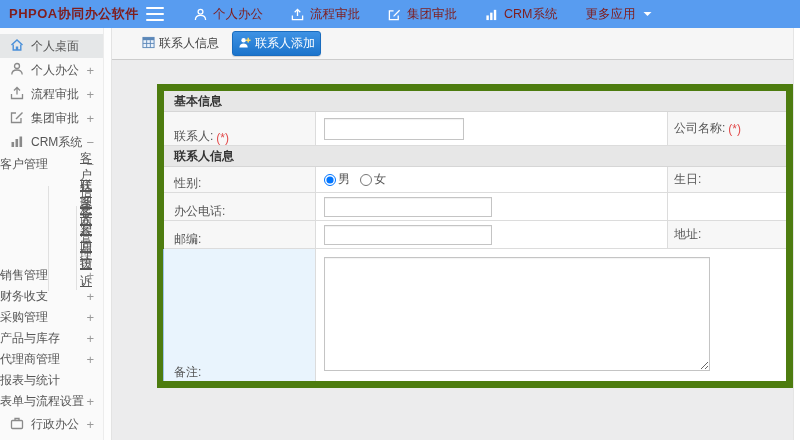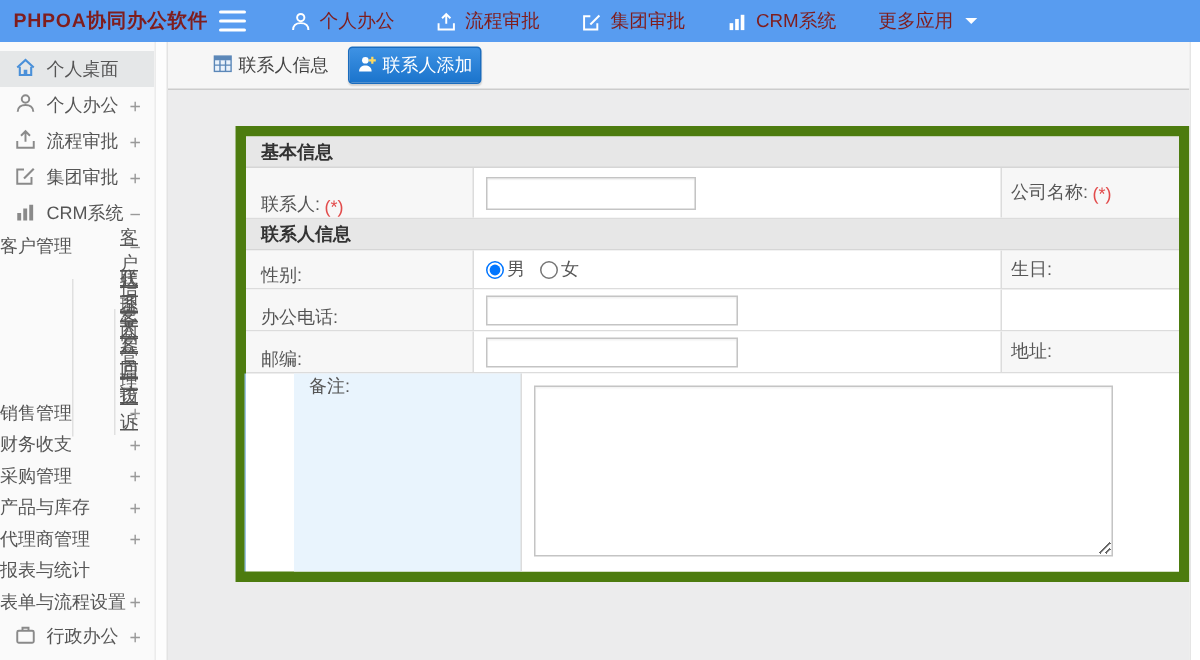--- a/index.html
+++ b/index.html
@@ -58,21 +58,21 @@
   .h34 { height:34px; } .h26 { height:26px; } .h28 { height:28px; } .h132 { height:132px; }
   input[type=text] { border:1px solid #c4c4c4; height:20px; margin-left:8px; width:168px;
     outline:none; font-size:12px; padding:0 3px; box-shadow:inset 0 1px 1px rgba(0,0,0,.06); }
   input.w140 { width:140px; height:22px; }
   textarea { border:1px solid #c4c4c4; width:386px; height:114px; margin:8px 0 0 8px;
     resize:both; outline:none; font-size:12px; box-shadow:inset 0 1px 1px rgba(0,0,0,.05); }
   .radio-group { display:flex; align-items:center; margin-left:8px; gap:2px; color:#555; }
   .radio-group input { width:12px; height:12px; margin:0; }
   .radio-group .opt2 { margin-left:8px; }
   .frow.hl { border-left:1px solid #9cc3e5; margin-left:-1px; }
-  .frow.hl .cell-label { background:#e9f4fd; align-items:flex-start;margin-left:32px; }
+  .frow.hl .cell-label { background:#e9f4fd; align-items:flex-end; }
 </style>
 </head>
 <body>
 
 <div class="topbar">
   <div class="brand">PHPOA协同办公软件</div>
   <div class="hamburger">
       <span></span>
       <span></span>
       <span></span>

